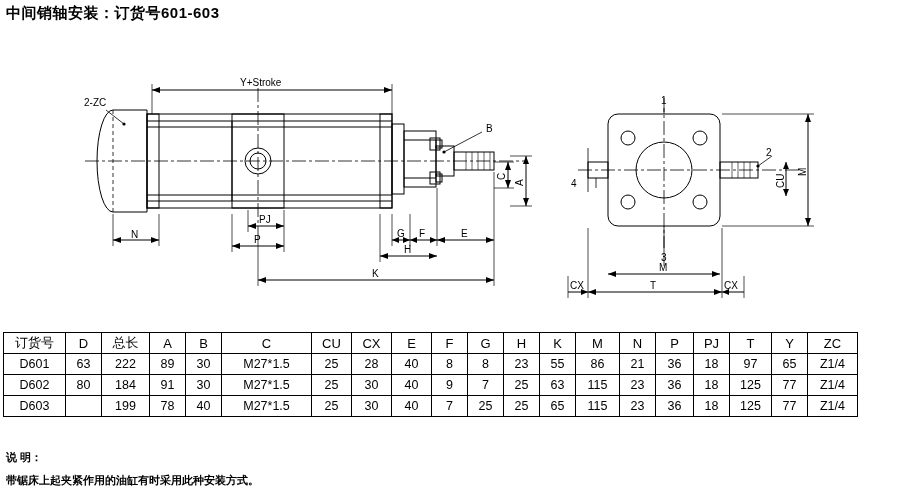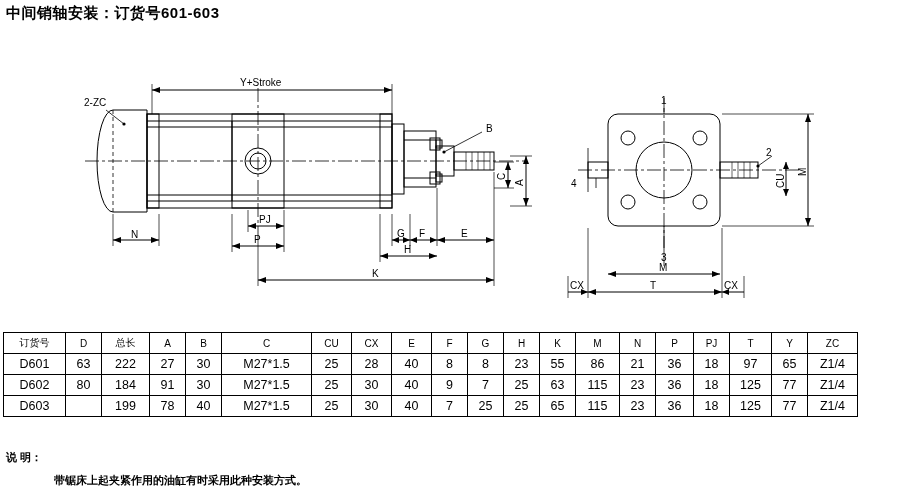--- a/index.html
+++ b/index.html
@@ -45,33 +45,32 @@
   }
   table.spec td, table.spec th {
     border: 1px solid #000;
     height: 20px;
     text-align: center;
     font-weight: normal;
     padding: 0 2px;
     white-space: nowrap;
   }
   table.spec th {
-    font-size: 10px;
+    font-size: 13px;
   }
   .notes {
     position: absolute;
     left: 6px;
     top: 450px;
     font-size: 11px;
     font-weight: bold;
   }
   .notes .body {
     margin-top: 8px;
     font-weight: bold;
-    margin-left: 48px;
   }
   svg text {
     font-family: "Liberation Sans", sans-serif;
     fill: #000;
   }
 </style>
 </head>
 <body>
 
 <div class="page">
@@ -323,21 +322,21 @@
         <th>T</th>
         <th>Y</th>
         <th>ZC</th>
       </tr>
     </thead>
     <tbody>
       <tr>
         <td>D601</td>
         <td>63</td>
         <td>222</td>
-        <td>27</td>
+        <td>89</td>
         <td>30</td>
         <td>M27*1.5</td>
         <td>25</td>
         <td>28</td>
         <td>40</td>
         <td>8</td>
         <td>8</td>
         <td>23</td>
         <td>55</td>
         <td>86</td>

